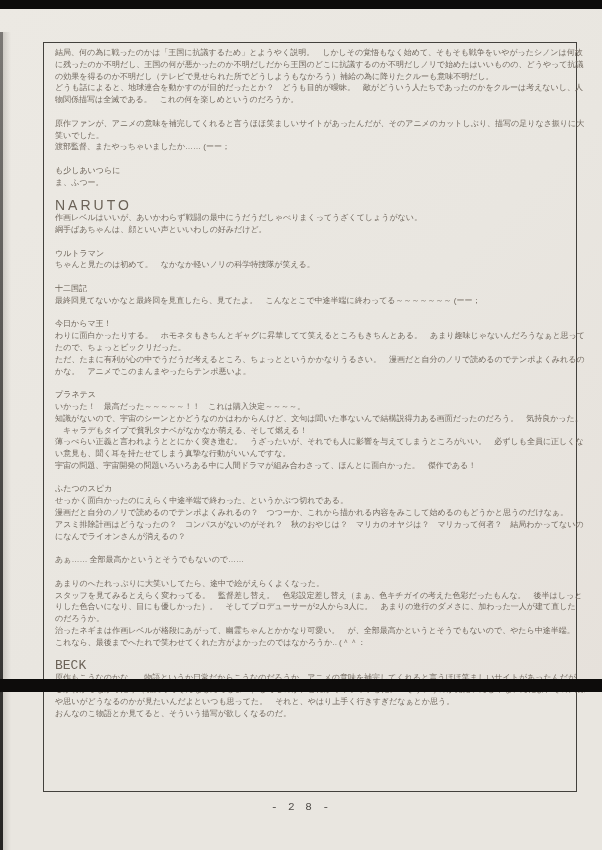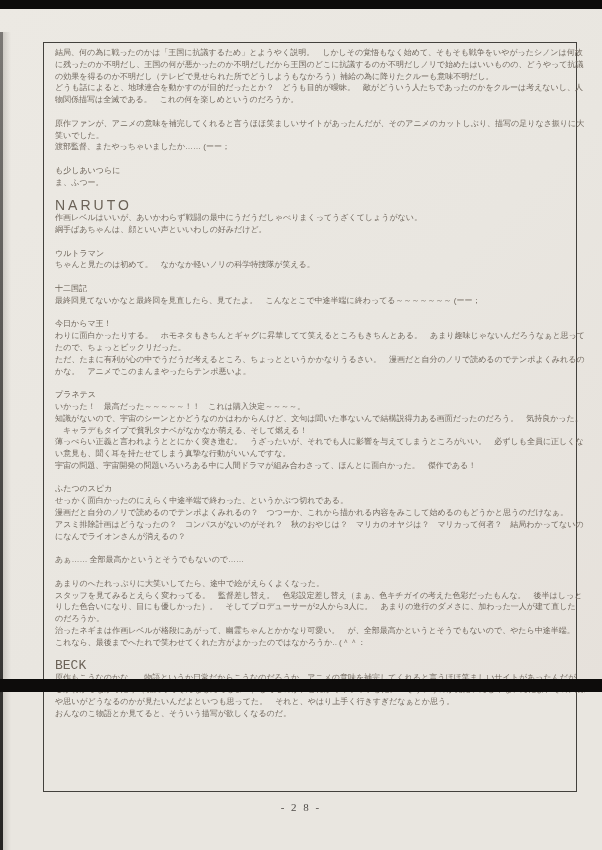--- a/index.html
+++ b/index.html
@@ -69,21 +69,21 @@
   }
   .title-latin {
     font-family: "Liberation Mono", "DejaVu Sans Mono", monospace;
     font-size: 13px;
   }
   .page-number {
     position: absolute;
     left: 0; top: 801px;
     width: 602px;
     text-align: center;
-    font-family: Liberation Serif, serif;
+    font-family: Liberation Mono, monospace;
     font-size: 11px;
     letter-spacing: 2px;
     color: #4f4c48;
   }
 </style>
 </head>
 <body>
 
 <div class="scan-page">
   <div class="bar-top"></div>

